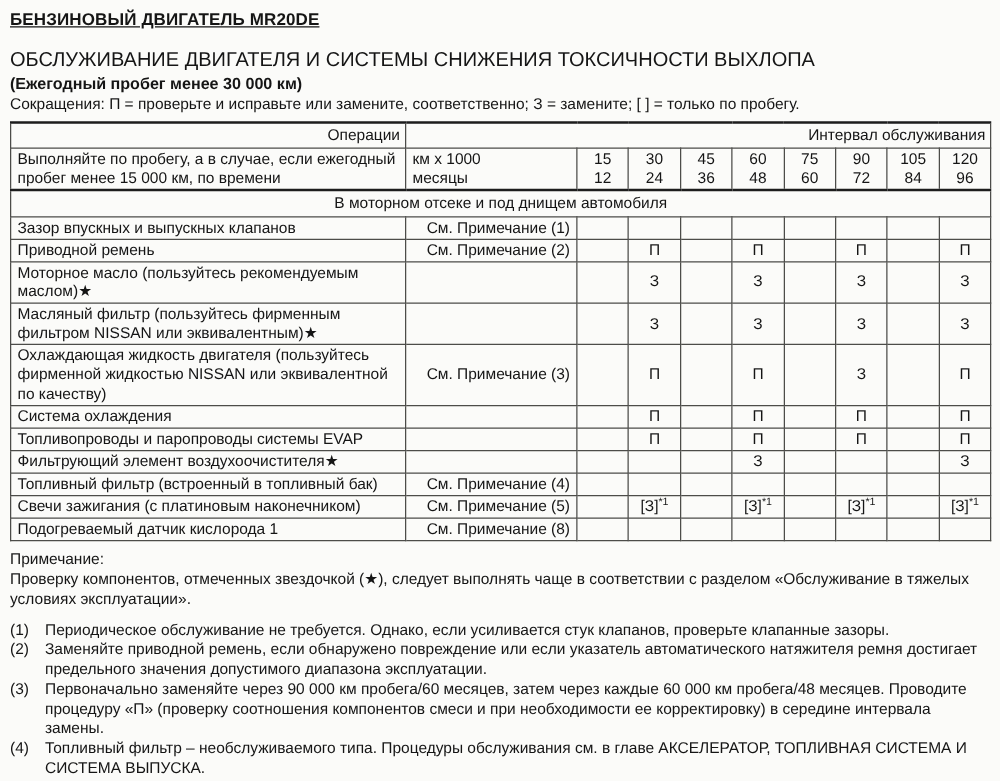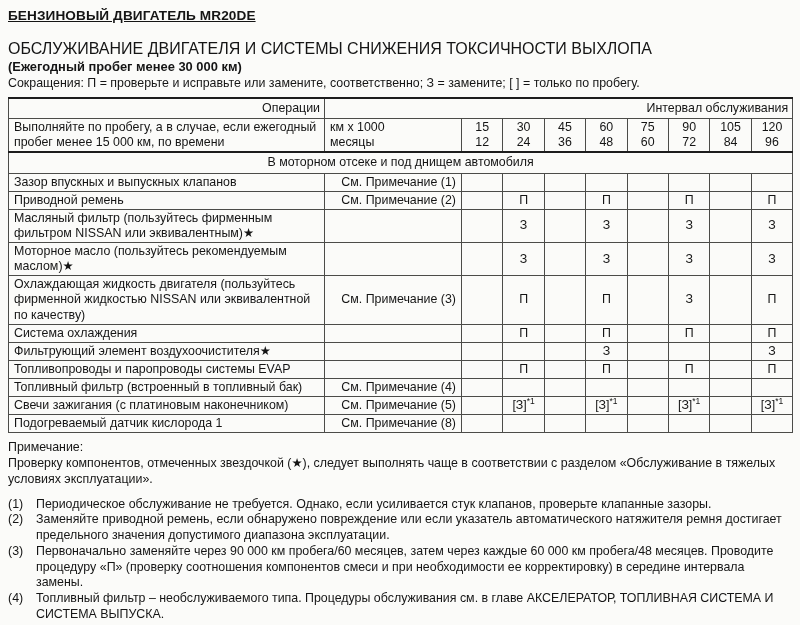--- a/index.html
+++ b/index.html
@@ -132,33 +132,33 @@
       <td class="mk supify"></td>
         <td class="mk supify">П</td>
         <td class="mk supify"></td>
         <td class="mk supify">П</td>
         <td class="mk supify"></td>
         <td class="mk supify">П</td>
         <td class="mk supify"></td>
         <td class="mk supify">П</td>
     </tr>
     <tr>
+      <td>Моторное масло (пользуйтесь рекомендуемым маслом)★</td>
+      <td class="note-cell"></td>
+      <td class="mk supify"></td>
+        <td class="mk supify">З</td>
+        <td class="mk supify"></td>
+        <td class="mk supify">З</td>
+        <td class="mk supify"></td>
+        <td class="mk supify">З</td>
+        <td class="mk supify"></td>
+        <td class="mk supify">З</td>
+    </tr>
+    <tr>
       <td>Масляный фильтр (пользуйтесь фирменным фильтром NISSAN или эквивалентным)★</td>
-      <td class="note-cell"></td>
-      <td class="mk supify"></td>
-        <td class="mk supify">З</td>
-        <td class="mk supify"></td>
-        <td class="mk supify">З</td>
-        <td class="mk supify"></td>
-        <td class="mk supify">З</td>
-        <td class="mk supify"></td>
-        <td class="mk supify">З</td>
-    </tr>
-    <tr>
-      <td>Моторное масло (пользуйтесь рекомендуемым маслом)★</td>
       <td class="note-cell"></td>
       <td class="mk supify"></td>
         <td class="mk supify">З</td>
         <td class="mk supify"></td>
         <td class="mk supify">З</td>
         <td class="mk supify"></td>
         <td class="mk supify">З</td>
         <td class="mk supify"></td>
         <td class="mk supify">З</td>
     </tr>
@@ -180,42 +180,42 @@
       <td class="mk supify"></td>
         <td class="mk supify">П</td>
         <td class="mk supify"></td>
         <td class="mk supify">П</td>
         <td class="mk supify"></td>
         <td class="mk supify">П</td>
         <td class="mk supify"></td>
         <td class="mk supify">П</td>
     </tr>
     <tr>
+      <td>Топливопроводы и паропроводы системы EVAP</td>
+      <td class="note-cell"></td>
+      <td class="mk supify"></td>
+        <td class="mk supify">П</td>
+        <td class="mk supify"></td>
+        <td class="mk supify">П</td>
+        <td class="mk supify"></td>
+        <td class="mk supify">П</td>
+        <td class="mk supify"></td>
+        <td class="mk supify">П</td>
+    </tr>
+    <tr>
       <td>Фильтрующий элемент воздухоочистителя★</td>
       <td class="note-cell"></td>
       <td class="mk supify"></td>
         <td class="mk supify"></td>
         <td class="mk supify"></td>
         <td class="mk supify">З</td>
         <td class="mk supify"></td>
         <td class="mk supify"></td>
         <td class="mk supify"></td>
         <td class="mk supify">З</td>
-    </tr>
-    <tr>
-      <td>Топливопроводы и паропроводы системы EVAP</td>
-      <td class="note-cell"></td>
-      <td class="mk supify"></td>
-        <td class="mk supify">П</td>
-        <td class="mk supify"></td>
-        <td class="mk supify">П</td>
-        <td class="mk supify"></td>
-        <td class="mk supify">П</td>
-        <td class="mk supify"></td>
-        <td class="mk supify">П</td>
     </tr>
     <tr>
       <td>Топливный фильтр (встроенный в топливный бак)</td>
       <td class="note-cell">См. Примечание (4)</td>
       <td class="mk supify"></td>
         <td class="mk supify"></td>
         <td class="mk supify"></td>
         <td class="mk supify"></td>
         <td class="mk supify"></td>
         <td class="mk supify"></td>

